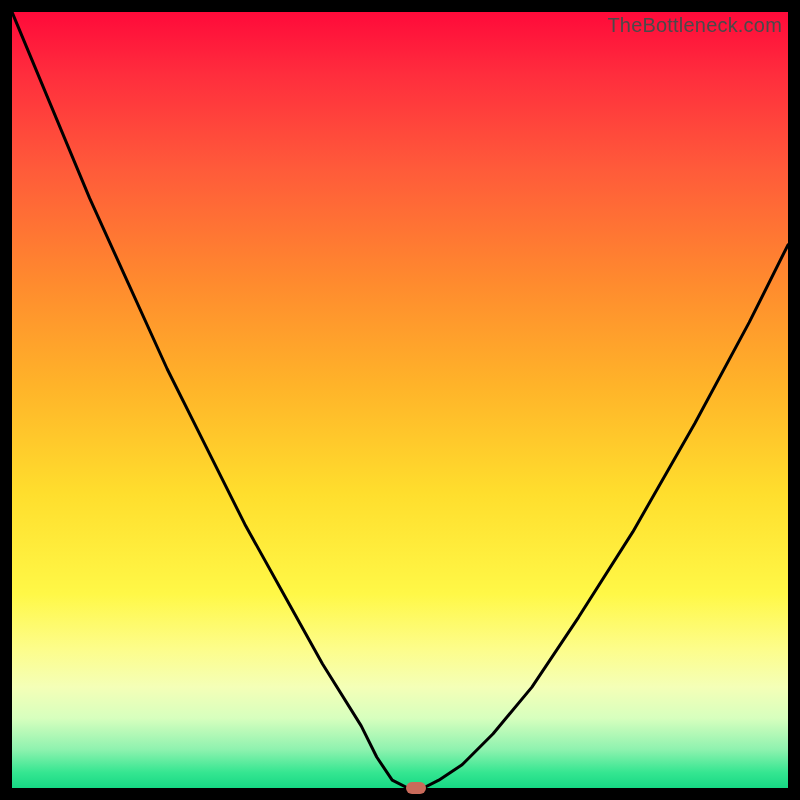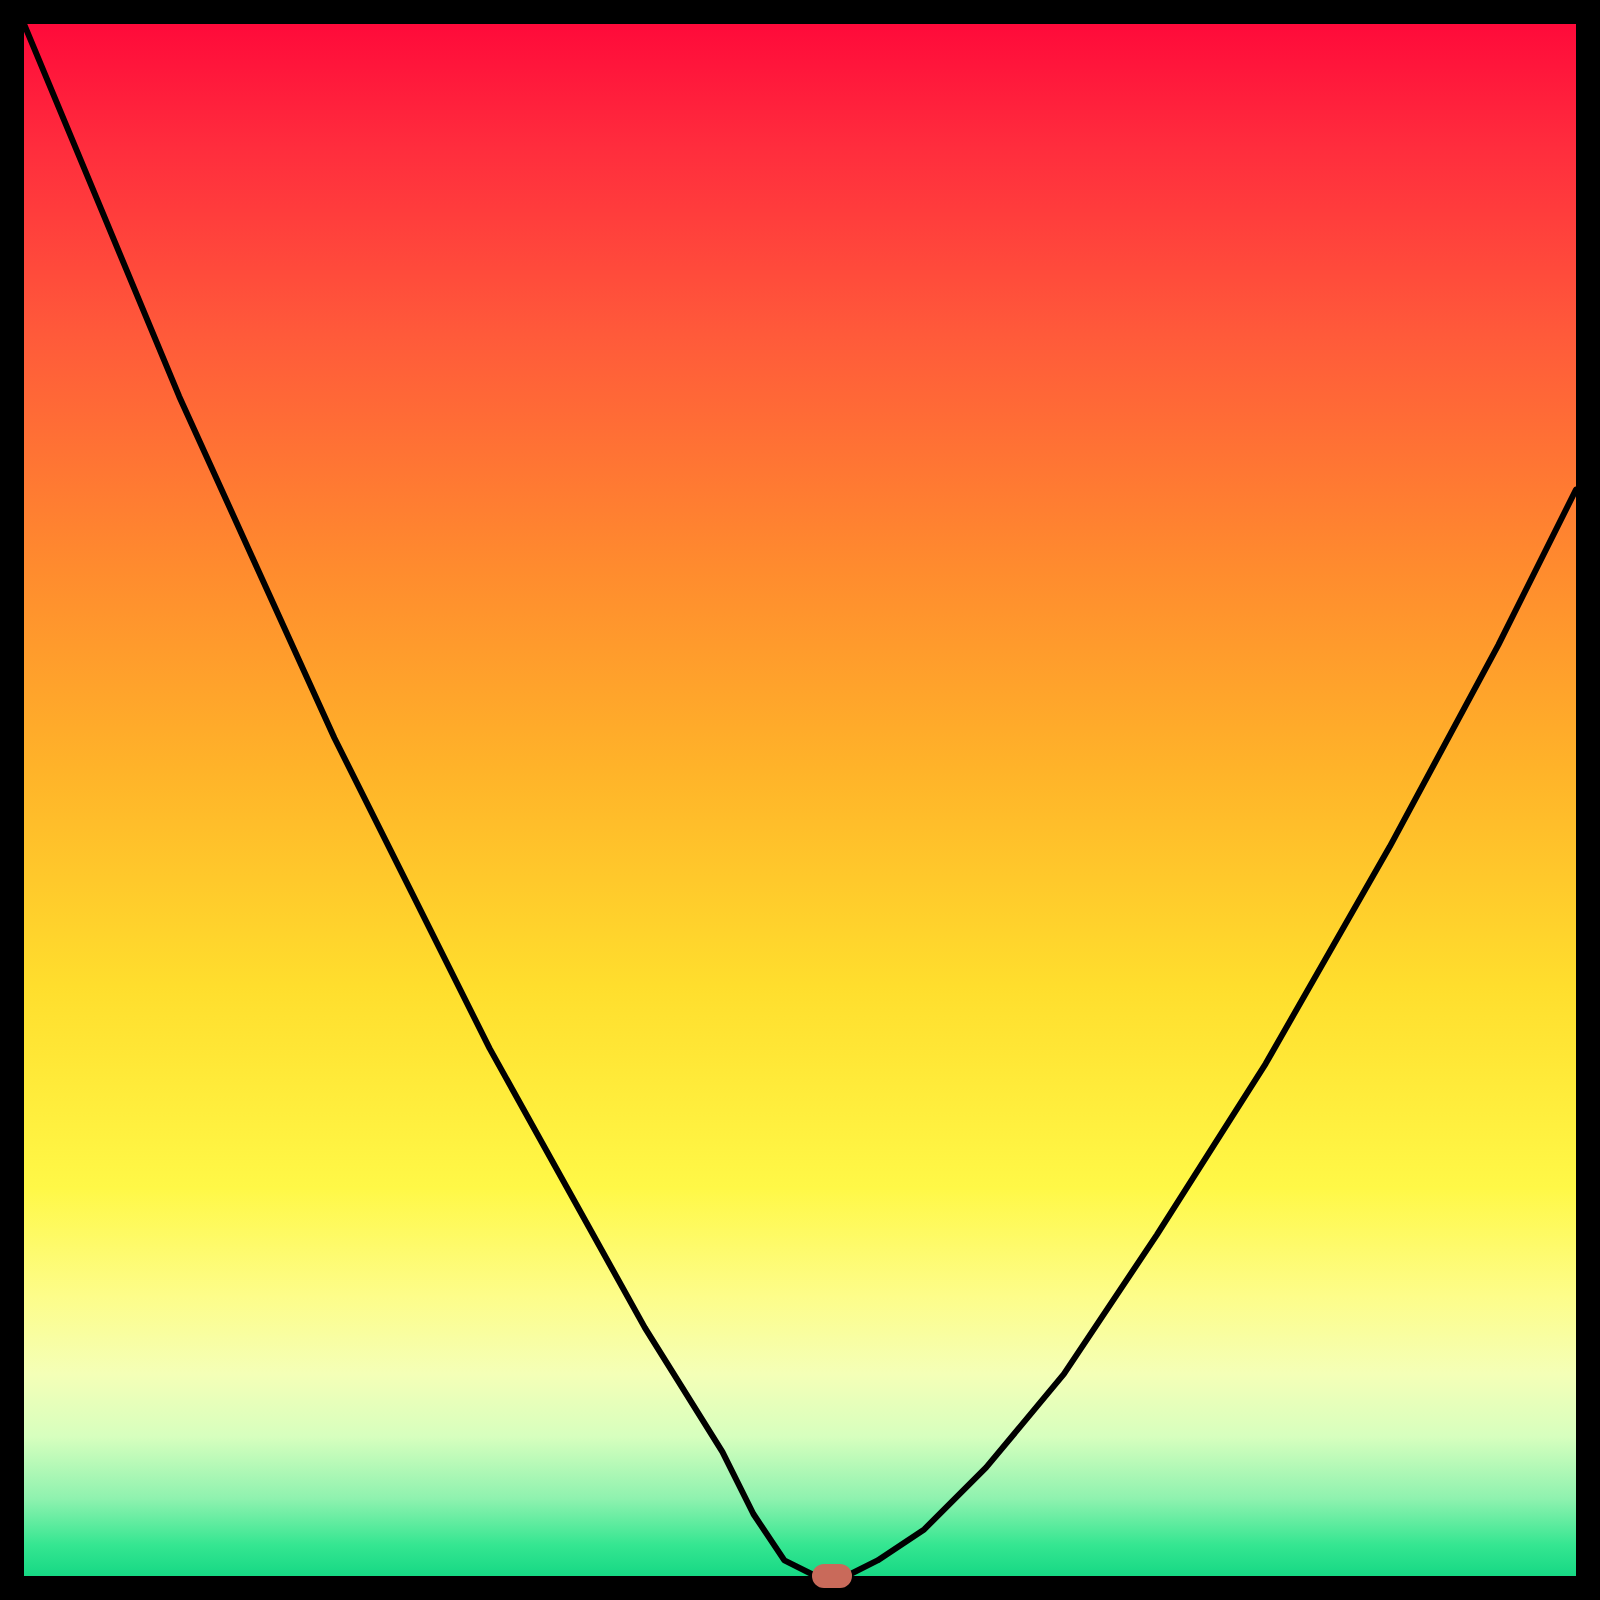--- a/index.html
+++ b/index.html
@@ -75,20 +75,21 @@
     transform: translate(-50%, -50%);
   }
 </style>
 </head>
 <body>
 
 <div class="frame">
   <div class="plot-area">
     <div class="gradient"></div>
 
+    <div class="watermark">TheBottleneck.com</div>
 
     <svg class="curve-svg" viewBox="0 0 776 776" preserveAspectRatio="none">
       <path class="curve-path" d="M0.0 0.0 L38.8 93.1 L77.6 186.2 L116.4 271.6 L155.2 357.0 L194.0 434.6 L232.8 512.2 L271.6 582.0 L310.4 651.8 L349.2 713.9 L364.7 745.0 L380.2 768.2 L395.8 776.0 L411.3 776.0 L426.8 768.2 L450.1 752.7 L481.1 721.7 L519.9 675.1 L566.5 605.3 L620.8 519.9 L682.9 411.3 L737.2 310.4 L776.0 232.8"></path>
     </svg>
 
     <div class="marker" style="left: 403.52px; top: 776px;"></div>
   </div>
 </div>
 
 </body></html>

